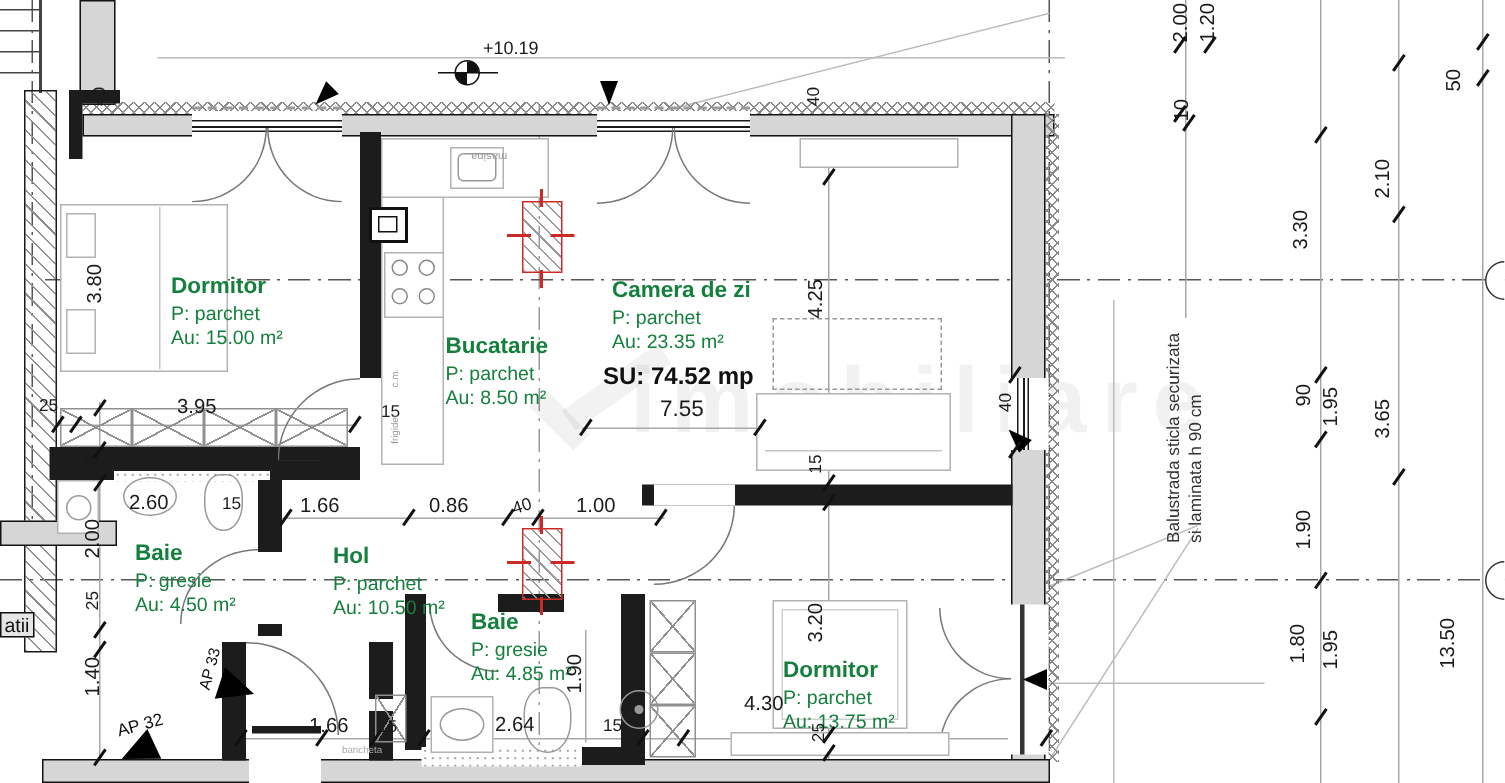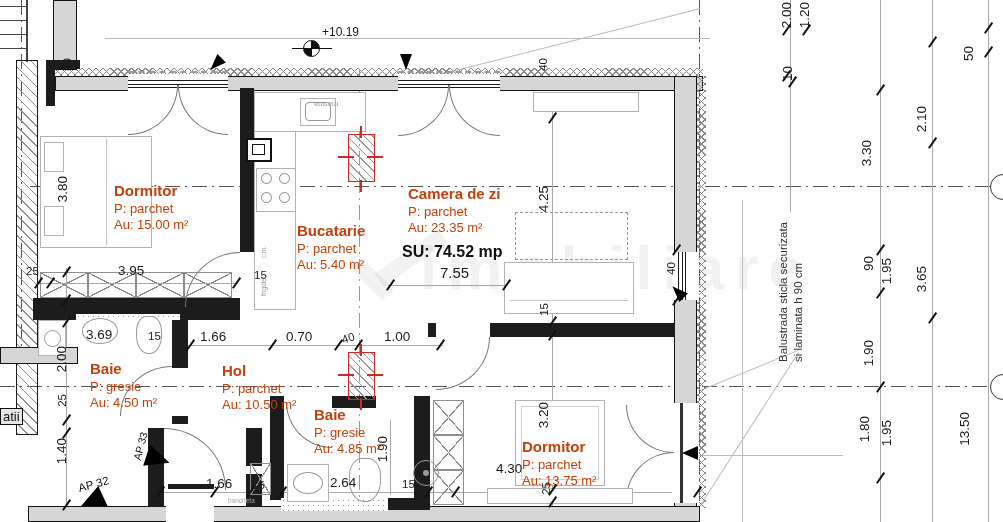--- a/index.html
+++ b/index.html
@@ -19,21 +19,21 @@
   
   .dimline{background:#a8a8a8;}
   .thinline{background:#bbb;}
   .axis-h{height:1.4px;background:repeating-linear-gradient(90deg,#555 0 15px,transparent 15px 20px,#555 20px 22px,transparent 22px 27px);}
   .axis-v{width:1.4px;background:repeating-linear-gradient(180deg,#555 0 15px,transparent 15px 20px,#555 20px 22px,transparent 22px 27px);}
   .dashed-t{border-top:2px dashed #9a9a9a;}
   
   .dim{font-size:11.5px;color:#1a1a1a;white-space:nowrap;line-height:1;}
   .dim.big{font-size:13.5px;}
   .dim.v{writing-mode:vertical-rl;transform:rotate(180deg);}
-  .roomlbl{color:#c2410c;line-height:1.25;}
+  .roomlbl{color:#15803d;line-height:1.25;}
   .roomlbl .rname{font-weight:bold;font-size:15px;}
   .roomlbl .rline{font-size:13px;}
   .su{font-weight:bold;font-size:16px;color:#111;white-space:nowrap;}
   .note{color:#333;}
   .tick{position:absolute;width:13px;height:1.8px;background:#111;transform:rotate(-55deg);}
   .tri{width:0;height:0;position:absolute;}
   .redbar{background:#cc2a27;position:absolute;}
   .bubble{border:1.3px solid #333;border-radius:50%;background:#fff;}
   .wm{color:rgba(0,0,0,0.055);font-weight:bold;font-size:62px;letter-spacing:10px;}
 </style>
@@ -202,21 +202,21 @@
   <div class="abs bubble" style="left:990px;top:374px;width:26px;height:26px;"></div>
 
   <div class="abs roomlbl" style="left:114px;top:182px;">
     <div class="rname">Dormitor</div>
     <div class="rline">P: parchet</div>
     <div class="rline">Au: 15.00 m²</div>
   </div>
   <div class="abs roomlbl" style="left:297px;top:222px;">
     <div class="rname">Bucatarie</div>
     <div class="rline">P: parchet</div>
-    <div class="rline">Au: 5.40 m²</div>
+    <div class="rline">Au: 8.50 m²</div>
   </div>
   <div class="abs roomlbl" style="left:408px;top:185px;">
     <div class="rname">Camera de zi</div>
     <div class="rline">P: parchet</div>
     <div class="rline">Au: 23.35 m²</div>
   </div>
   <div class="abs roomlbl" style="left:90px;top:360px;">
     <div class="rname">Baie</div>
     <div class="rline">P: gresie</div>
     <div class="rline">Au: 4.50 m²</div>
@@ -235,24 +235,24 @@
     <div class="rname">Dormitor</div>
     <div class="rline">P: parchet</div>
     <div class="rline">Au: 13.75 m²</div>
   </div>
 
   <div class="abs su" style="left:402px;top:243px;">SU: 74.52 mp</div>
   <div class="abs dim big" style="left:440px;top:265px;font-size:15px;">7.55</div>
 
   <div class="abs dim" style="left:26px;top:266px;">25</div>
   <div class="abs dim big" style="left:118px;top:264px;text-align:right;">3.95</div>
-  <div class="abs dim big" style="left:86px;top:328px;">3.69</div>
+  <div class="abs dim big" style="left:86px;top:328px;">2.60</div>
   <div class="abs dim" style="left:148px;top:331px;">15</div>
   <div class="abs dim big" style="left:200px;top:330px;">1.66</div>
-  <div class="abs dim big" style="left:286px;top:330px;">0.70</div>
+  <div class="abs dim big" style="left:286px;top:330px;">0.86</div>
   <div class="abs dim" style="left:342px;top:333px;transform:rotate(-18deg);">40</div>
   <div class="abs dim big" style="left:384px;top:330px;">1.00</div>
   <div class="abs dim" style="left:254px;top:270px;">15</div>
   <div class="abs dim big" style="left:496px;top:462px;">4.30</div>
   <div class="abs dim big" style="left:330px;top:476px;">2.64</div>
   <div class="abs dim" style="left:402px;top:479px;">15</div>
   <div class="abs dim big" style="left:206px;top:477px;">1.66</div>
   <div class="abs dim" style="left:252px;top:480px;">15</div>
 
   <div class="abs dim v" style="left:62px;top:58px;">40</div>

